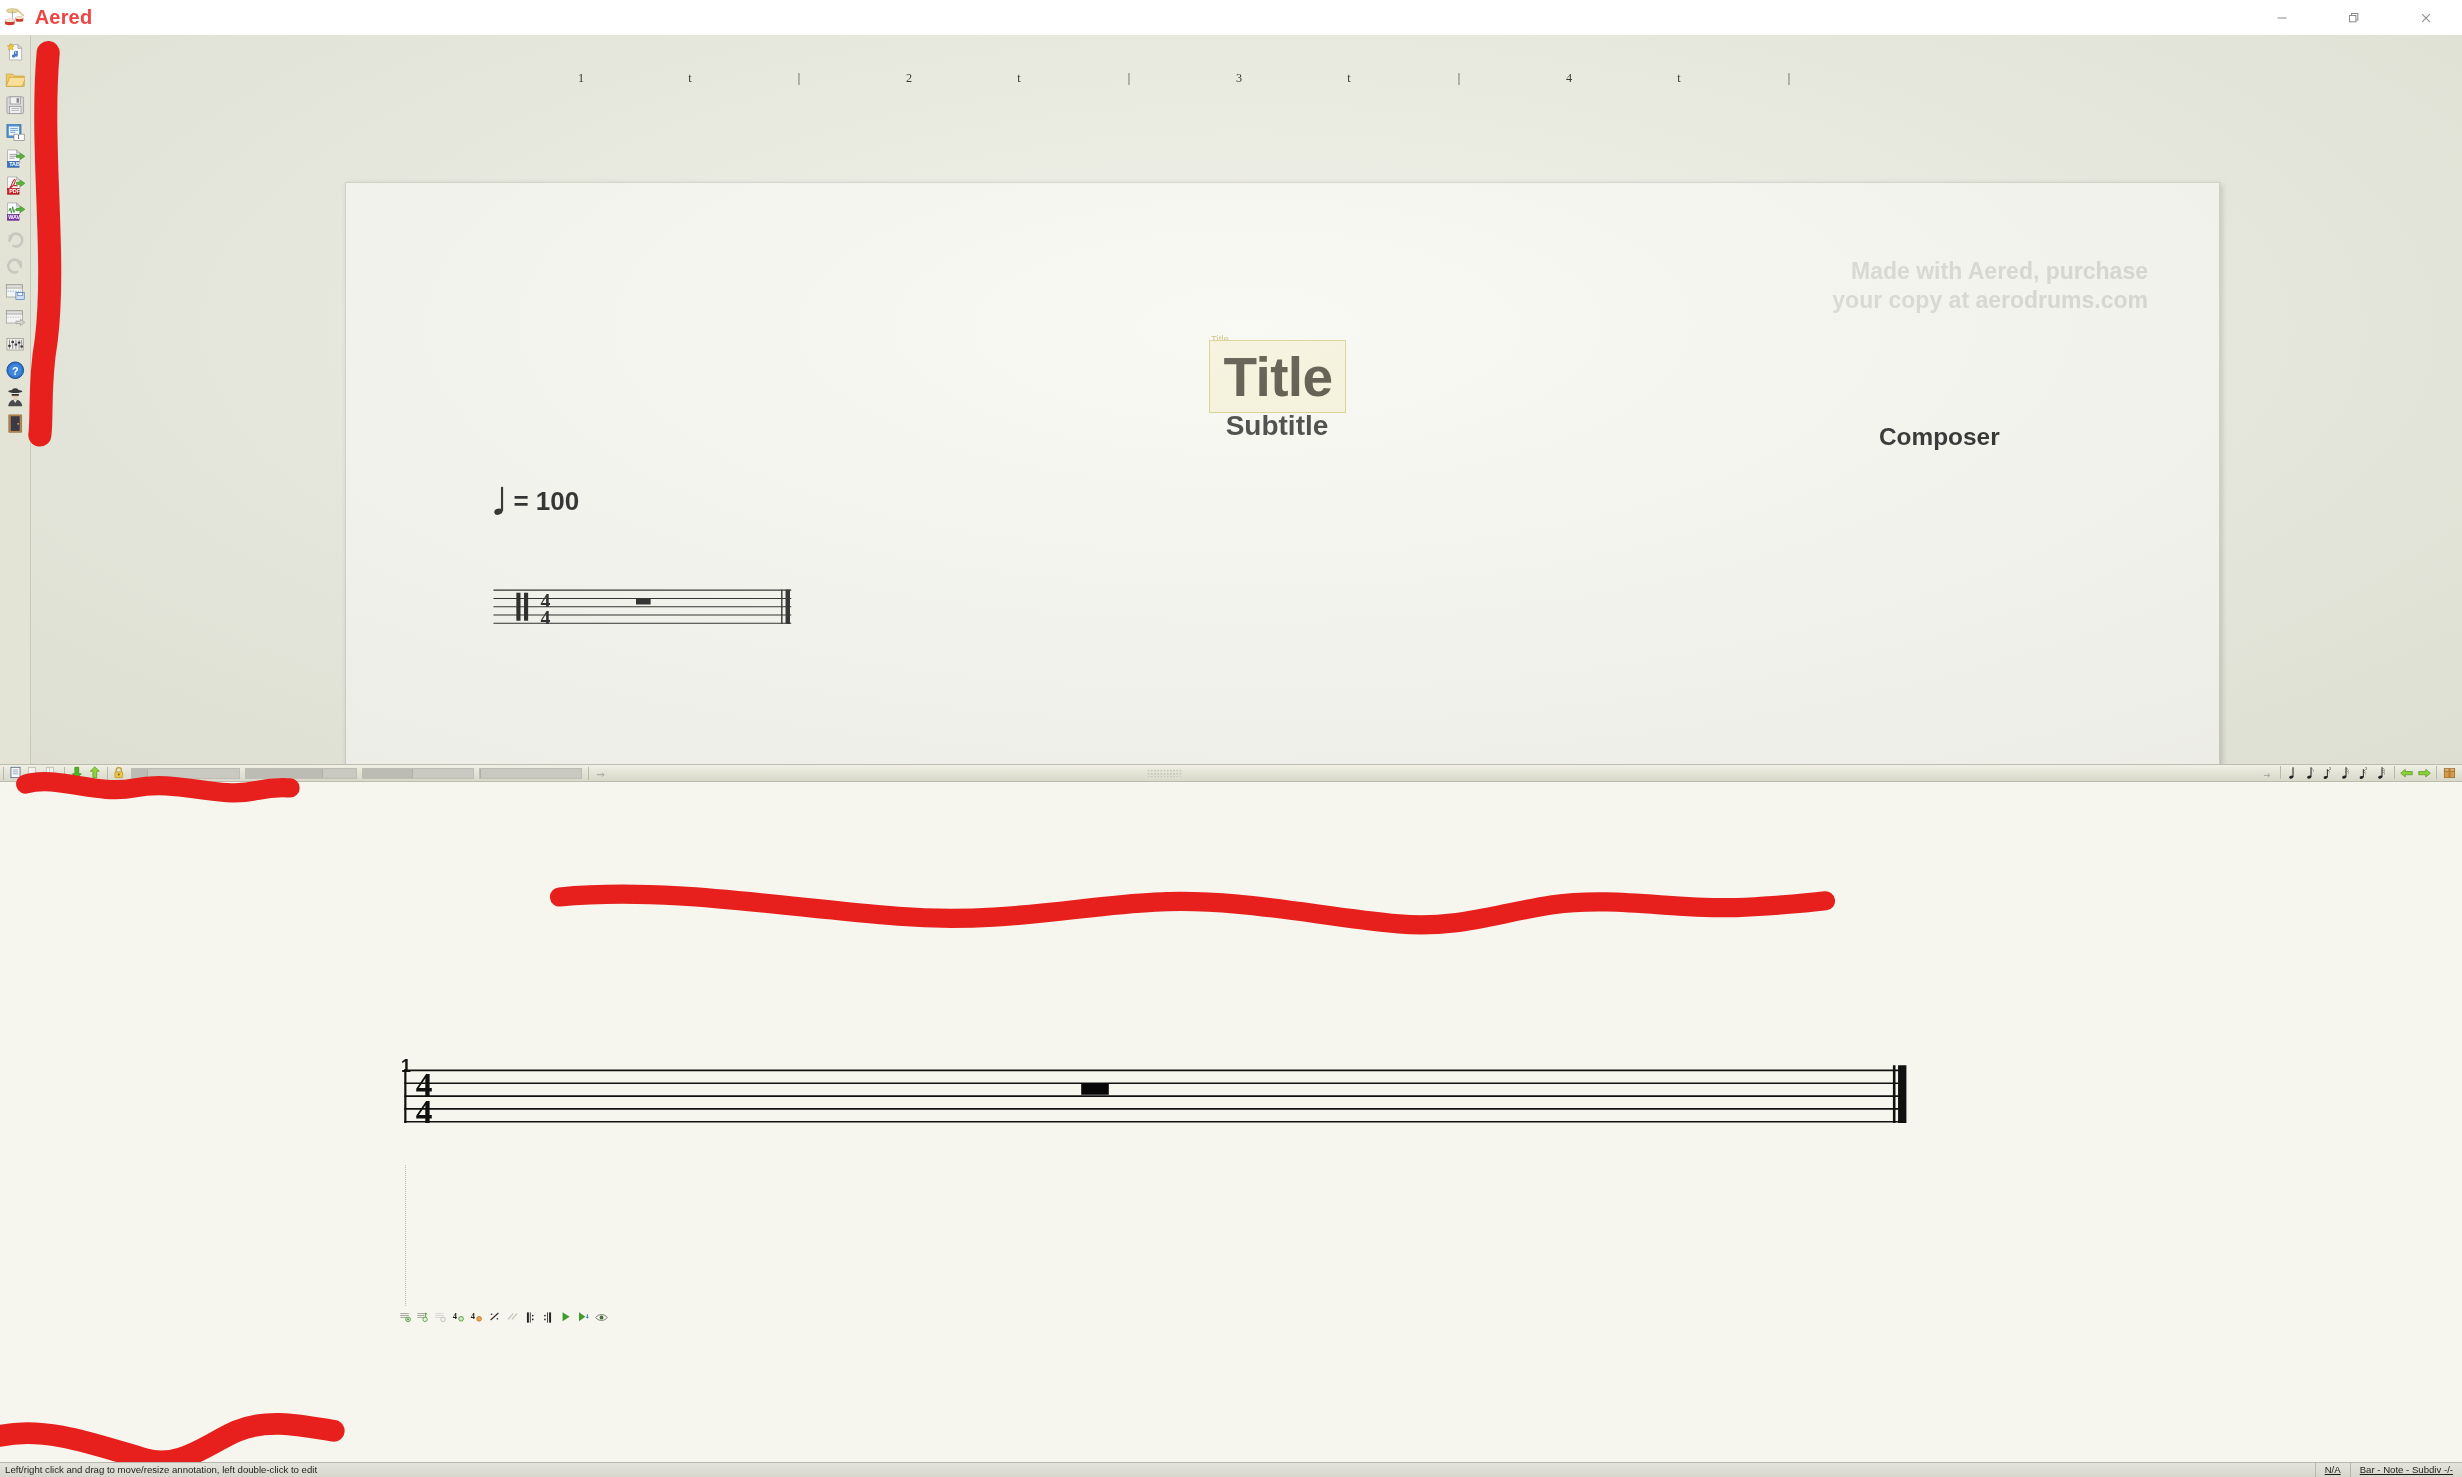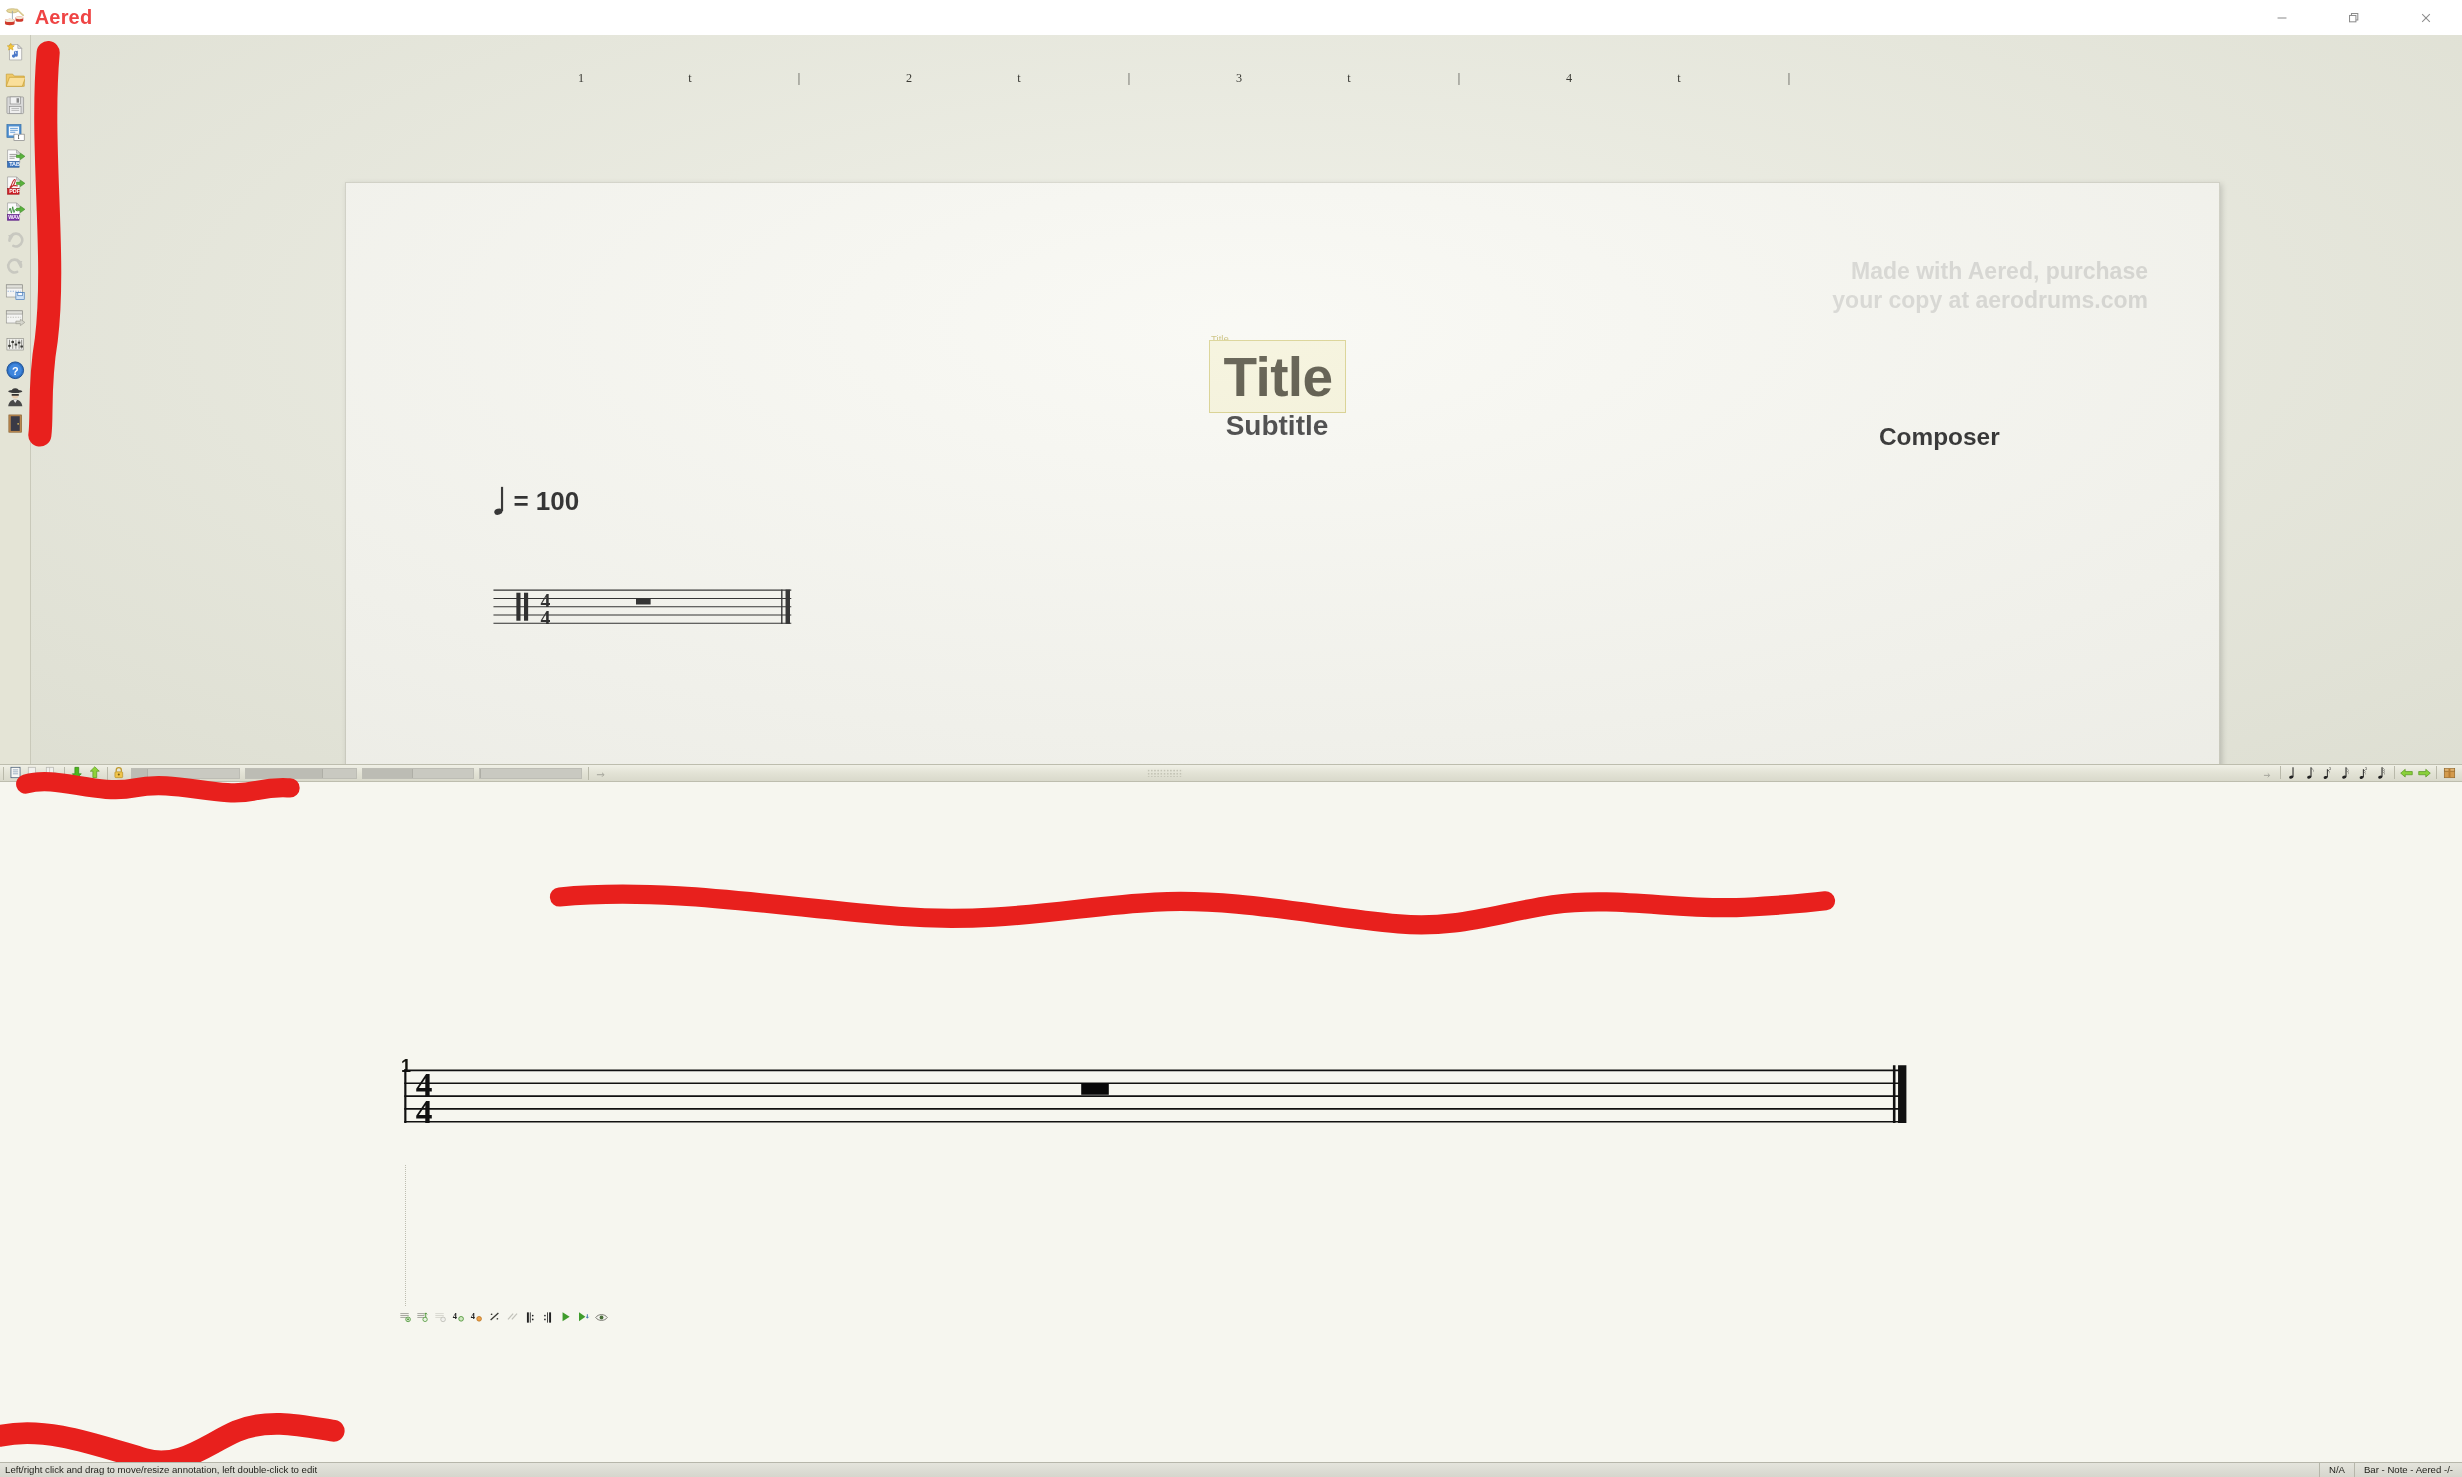--- a/index.html
+++ b/index.html
@@ -165,21 +165,21 @@
     background: linear-gradient(to bottom, #e4e4dc 0%, #d6d6cd 100%);
     border-top: 0.6px solid #b6b6aa;
     display: flex; align-items: center;
     font-size: 9.6px; color: #1e1e18; gap: 28px;
   }
   .sb-text { padding-left: 5.1px; }
   .sb-cell {
     border-left: 0.6px solid #b6b6aa; height: 100%;
     display: flex; align-items: center; padding: 0 9px;
   }
-  .sb-right { margin-left: auto; display: flex; height: 100%; }
+  .sb-right { margin-left: auto; display: flex; height: 100%; text-decoration: underline; }
 
   
   .annot { position: absolute; left: 0; top: 0; pointer-events: none; }
 </style>
 </head>
 <body>
 
 <div id="app">
 
   <div class="titlebar">
@@ -709,18 +709,18 @@
              C2520 1396, 2620 1420, 2720 1414 C2790 1410, 2830 1406, 2845 1404" stroke="#e8201d" stroke-width="30" fill="none" stroke-linecap="round"></path>
 
     <path d="M0 2238 C70 2222, 150 2252, 225 2274 C280 2290, 320 2252, 370 2230
              C420 2210, 470 2222, 520 2230" stroke="#e8201d" stroke-width="34" fill="none" stroke-linecap="round"></path>
   </svg>
 
   <div class="statusbar">
     <div class="sb-text">Left/right click and drag to move/resize annotation, left double-click to edit</div>
     <div class="sb-right">
       <div class="sb-cell">N/A</div>
-      <div class="sb-cell">Bar -  Note -  Aered -/-</div>
+      <div class="sb-cell">Bar -  Note -  Subdiv -/-</div>
     </div>
   </div>
 
 </div>
 
 
 </body></html>

